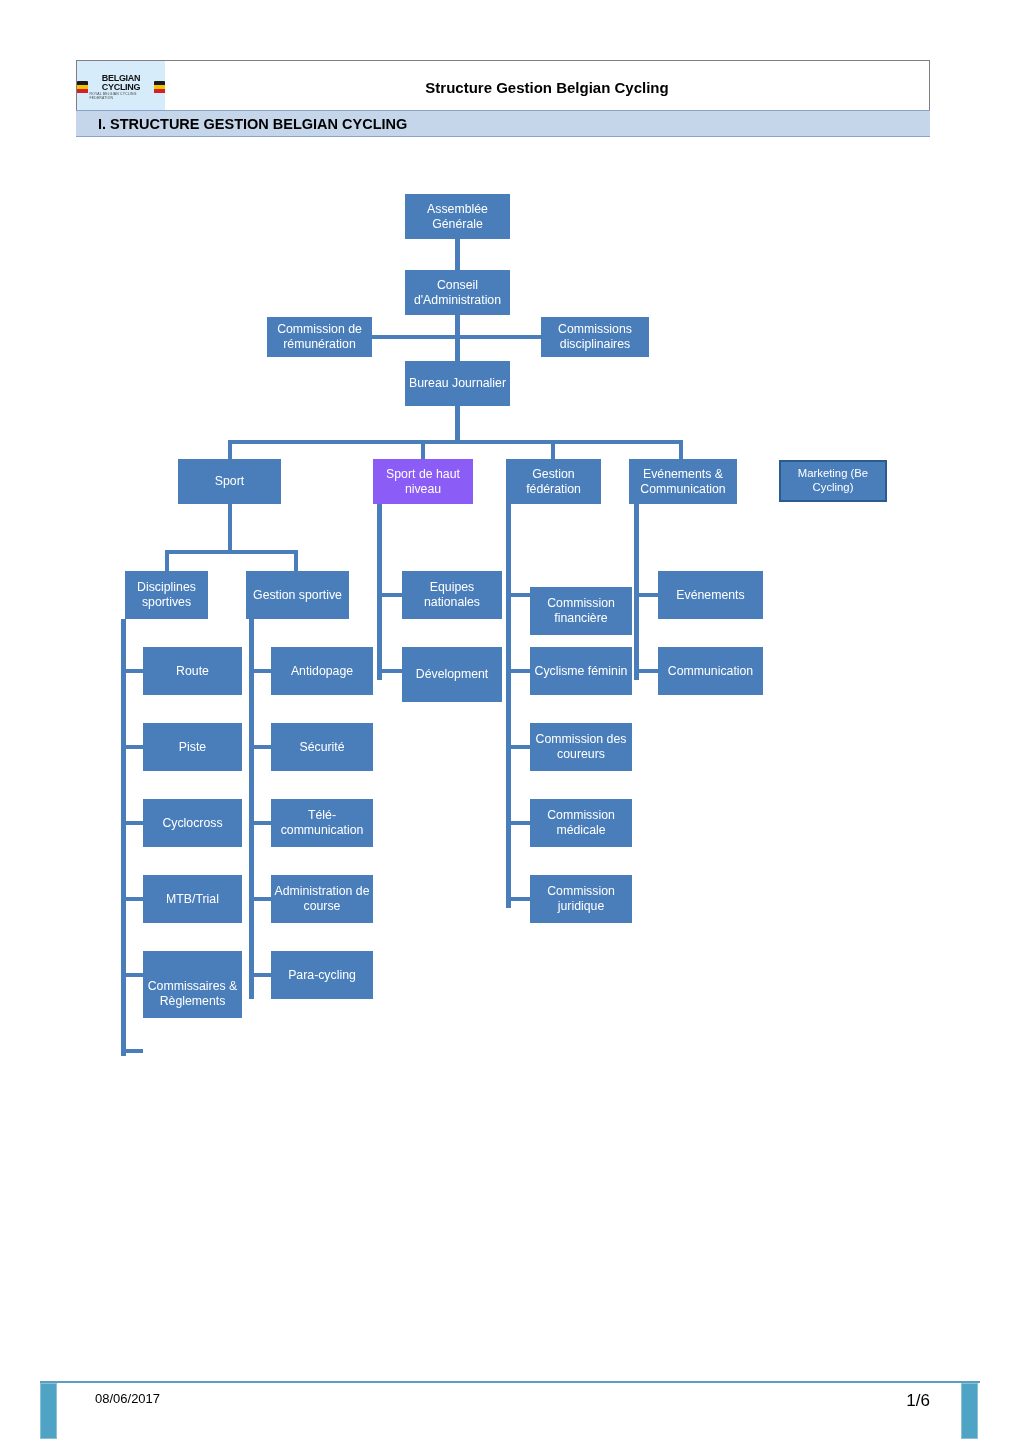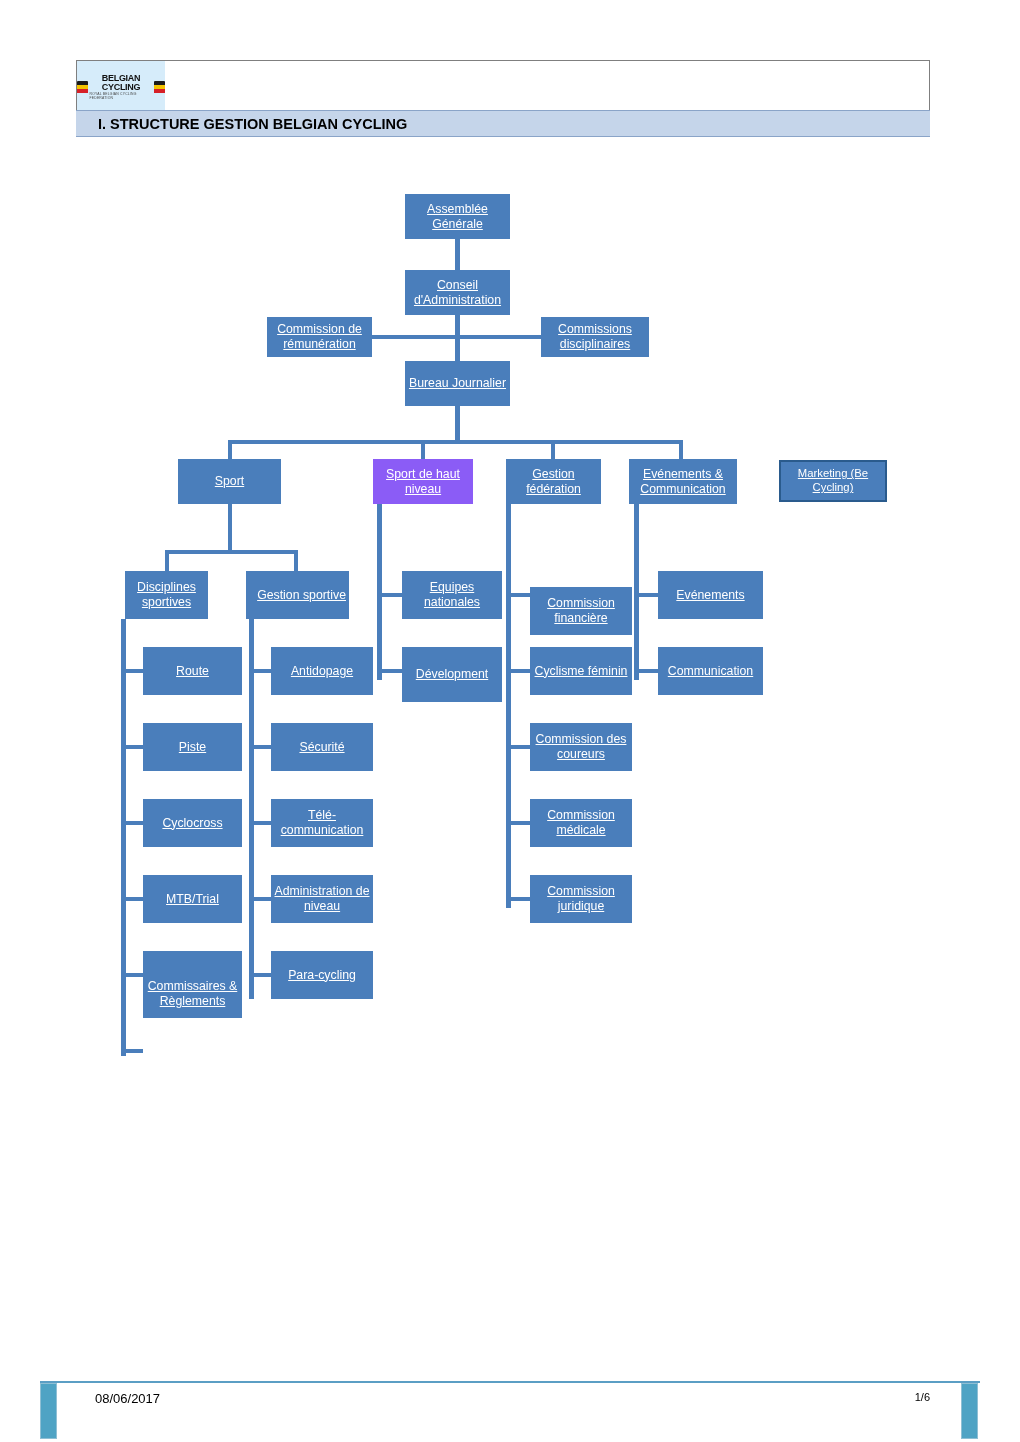--- a/index.html
+++ b/index.html
@@ -124,21 +124,20 @@
     background: #4a7ebb;
     color: #ffffff;
     font-size: 12.3px;
     line-height: 1.22;
     display: flex;
     align-items: center;
     justify-content: center;
     text-align: center;
     box-sizing: border-box;
     padding: 0 3px;
-    text-decoration: underline;
   }
   .node.framed {
     border: 2px solid #2a5b8d;
     font-size: 11.3px;
   }
   .node .label { display: block; width: 100%; }
   .conn {
     position: absolute;
     background: #4a7ebb;
   }
@@ -159,20 +158,21 @@
         <span class="l2">CYCLING</span>
         <span class="l3">ROYAL BELGIAN CYCLING FEDERATION</span>
       </span>
       <span class="flag">
         <i class="s-black"></i>
           <i class="s-yellow"></i>
           <i class="s-red"></i>
       </span>
     </div>
   </div>
+  <div id="header-title">Structure Gestion Belgian Cycling</div>
 </div>
 
 <div id="section-bar">
   <span class="txt">I. STRUCTURE GESTION BELGIAN CYCLING</span>
 </div>
 
 <div id="chart">
     <div class="conn" style="left: 455px; top: 239px; width: 5px; height: 31px; background: rgb(74, 126, 187);"></div>
     <div class="conn" style="left: 455px; top: 315px; width: 5px; height: 46px; background: rgb(74, 126, 187);"></div>
     <div class="conn" style="left: 372px; top: 335px; width: 169px; height: 4px; background: rgb(74, 126, 187);"></div>
@@ -237,21 +237,21 @@
     </div>
     <div class="node" style="left: 629px; top: 459px; width: 108px; height: 45px; background: rgb(74, 126, 187); color: rgb(255, 255, 255);">
       <span class="label">Evénements &amp; Communication</span>
     </div>
     <div class="node framed" style="left: 779px; top: 460px; width: 108px; height: 42px; background: rgb(74, 126, 187); color: rgb(255, 255, 255); border-color: rgb(42, 91, 141);">
       <span class="label">Marketing (Be Cycling)</span>
     </div>
     <div class="node" style="left: 125px; top: 571px; width: 83px; height: 48px; background: rgb(74, 126, 187); color: rgb(255, 255, 255);">
       <span class="label">Disciplines sportives</span>
     </div>
-    <div class="node" style="left: 246px; top: 571px; width: 103px; height: 48px; background: rgb(74, 126, 187); color: rgb(255, 255, 255); text-align: right;">
+    <div class="node" style="left: 246px; top: 571px; width: 103px; height: 48px; background: rgb(74, 126, 187); color: rgb(255, 255, 255);">
       <span class="label">Gestion sportive</span>
     </div>
     <div class="node" style="left: 402px; top: 571px; width: 100px; height: 48px; background: rgb(74, 126, 187); color: rgb(255, 255, 255);">
       <span class="label">Equipes nationales</span>
     </div>
     <div class="node" style="left: 530px; top: 571px; width: 102px; height: 48px; background: rgb(74, 126, 187); color: rgb(255, 255, 255); margin-top: 16px;">
       <span class="label">Commission financière</span>
     </div>
     <div class="node" style="left: 658px; top: 571px; width: 105px; height: 48px; background: rgb(74, 126, 187); color: rgb(255, 255, 255);">
       <span class="label">Evénements</span>
@@ -286,33 +286,33 @@
     <div class="node" style="left: 271px; top: 799px; width: 102px; height: 48px; background: rgb(74, 126, 187); color: rgb(255, 255, 255);">
       <span class="label">Télé- communication</span>
     </div>
     <div class="node" style="left: 530px; top: 799px; width: 102px; height: 48px; background: rgb(74, 126, 187); color: rgb(255, 255, 255);">
       <span class="label">Commission médicale</span>
     </div>
     <div class="node" style="left: 143px; top: 875px; width: 99px; height: 48px; background: rgb(74, 126, 187); color: rgb(255, 255, 255);">
       <span class="label">MTB/Trial</span>
     </div>
     <div class="node" style="left: 271px; top: 875px; width: 102px; height: 48px; background: rgb(74, 126, 187); color: rgb(255, 255, 255);">
-      <span class="label">Administration de niveau</span>
+      <span class="label">Administration de course</span>
     </div>
     <div class="node" style="left: 530px; top: 875px; width: 102px; height: 48px; background: rgb(74, 126, 187); color: rgb(255, 255, 255);">
       <span class="label">Commission juridique</span>
     </div>
     <div class="node" style="left: 143px; top: 951px; width: 99px; height: 48px; background: rgb(74, 126, 187); color: rgb(255, 255, 255);">
       <span class="label">BMX</span>
     </div>
     <div class="node" style="left: 271px; top: 951px; width: 102px; height: 48px; background: rgb(74, 126, 187); color: rgb(255, 255, 255);">
       <span class="label">Para-cycling</span>
     </div>
     <div class="node" style="left: 143px; top: 970px; width: 99px; height: 48px; background: rgb(74, 126, 187); color: rgb(255, 255, 255);">
       <span class="label">Commissaires &amp; Règlements</span>
     </div>
   </div>
 
 <div style="position:absolute;left:40px;top:1381px;width:940px;height:2px;background:#5b9ec4;"></div>
 <div style="position:absolute;left:40px;top:1383px;width:17px;height:56px;background:#4fa3c4;border:1px solid #8fbfd4;box-sizing:border-box;"></div>
 <div style="position:absolute;left:961px;top:1383px;width:17px;height:56px;background:#4fa3c4;border:1px solid #8fbfd4;box-sizing:border-box;"></div>
 <div style="position:absolute;left:95px;top:1391px;font-size:13px;color:#000;">08/06/2017</div>
-<div style="position:absolute;left:860px;top:1391px;width:70px;text-align:right;font-size:11px;color:#000;">1/6</div>
+<div style="position:absolute;left:860px;top:1391px;width:70px;text-align:right;font-size:17px;color:#000;">1/6</div>
 
 </body></html>

